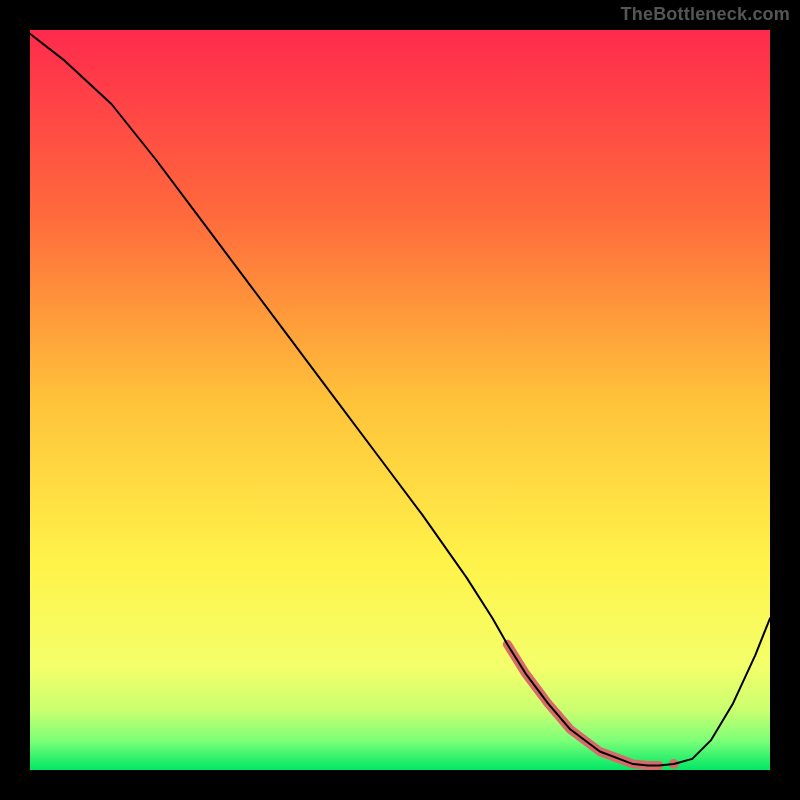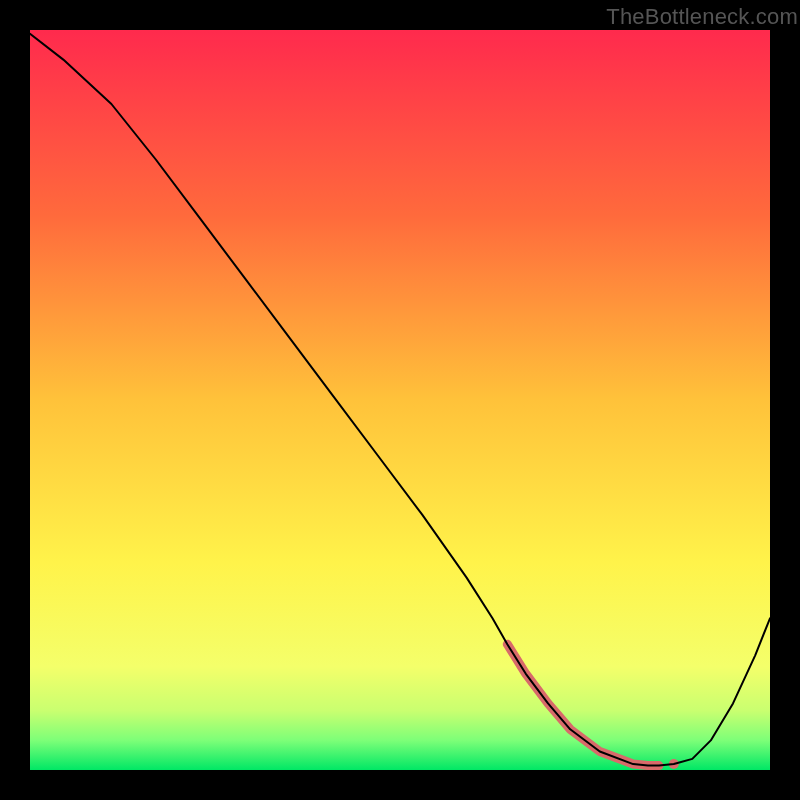--- a/index.html
+++ b/index.html
@@ -7,24 +7,24 @@
     padding: 0;
     width: 800px;
     height: 800px;
     background: #000;
     position: relative;
     font-family: Arial, Helvetica, sans-serif;
   }
   .watermark {
     position: absolute;
     top: 4px;
-    right: 2px;
+    right: 10px;
     color: #555;
-    font-size: 22px;
-    font-weight: 400;
+    font-size: 18px;
+    font-weight: 700;
     letter-spacing: 0.2px;
   }
   .plot-area {
     position: absolute;
     left: 30px;
     top: 30px;
     width: 740px;
     height: 740px;
   }
   svg {

